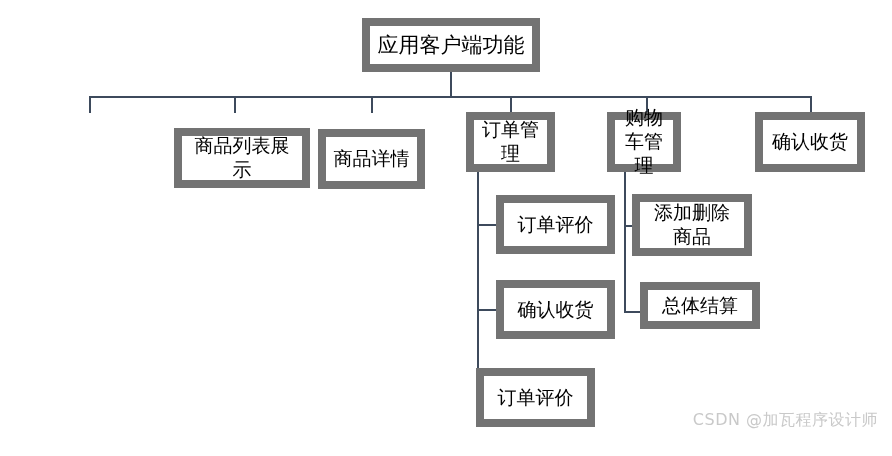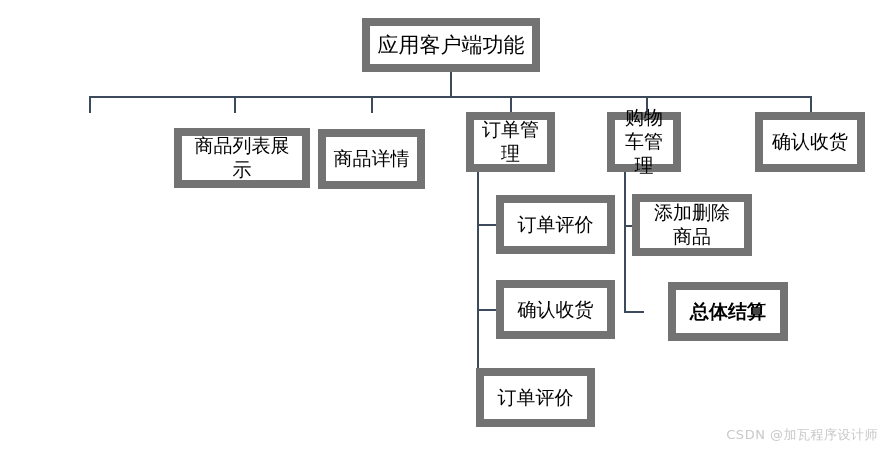--- a/index.html
+++ b/index.html
@@ -42,22 +42,22 @@
     position: absolute;
     background: #3d4a5c;
     z-index: 1;
   }
   .conn.h { height: 2px; }
   .conn.v { width: 2px; }
 
   #watermark {
     position: absolute;
     right: 14px;
-    bottom: 12px;
-    font-size: 13px;
+    bottom: 25px;
+    font-size: 16px;
     color: #c9c9c9;
     letter-spacing: 0.5px;
     white-space: nowrap;
     z-index: 3;
   }
 </style>
 </head>
 <body>
 
 <div id="canvas">
@@ -116,19 +116,19 @@
   </div>
 
   <div class="conn v" style="left:624px; top:172px; height:141px;"></div>
   <div class="conn h" style="left:624px; top:225px; width:20px;"></div>
   <div class="conn h" style="left:624px; top:311px; width:20px;"></div>
 
   <div class="node level3" style="left:632px; top:194px; width:120px; height:62px;">
     <span class="label">添加删除商品</span>
   </div>
 
-  <div class="node level3" style="left:668px; top:282px; width:120px; height:59px;font-weight:bold;">
+  <div class="node level3" style="left:640px; top:282px; width:120px; height:47px;">
     <span class="label">总体结算</span>
   </div>
 
   <div id="watermark">CSDN @加瓦程序设计师</div>
 
 </div>
 
 </body></html>

